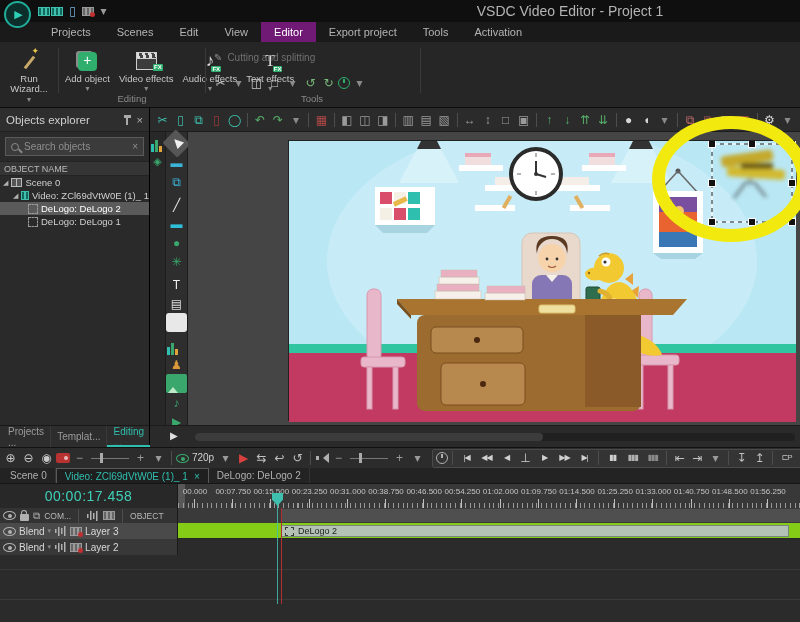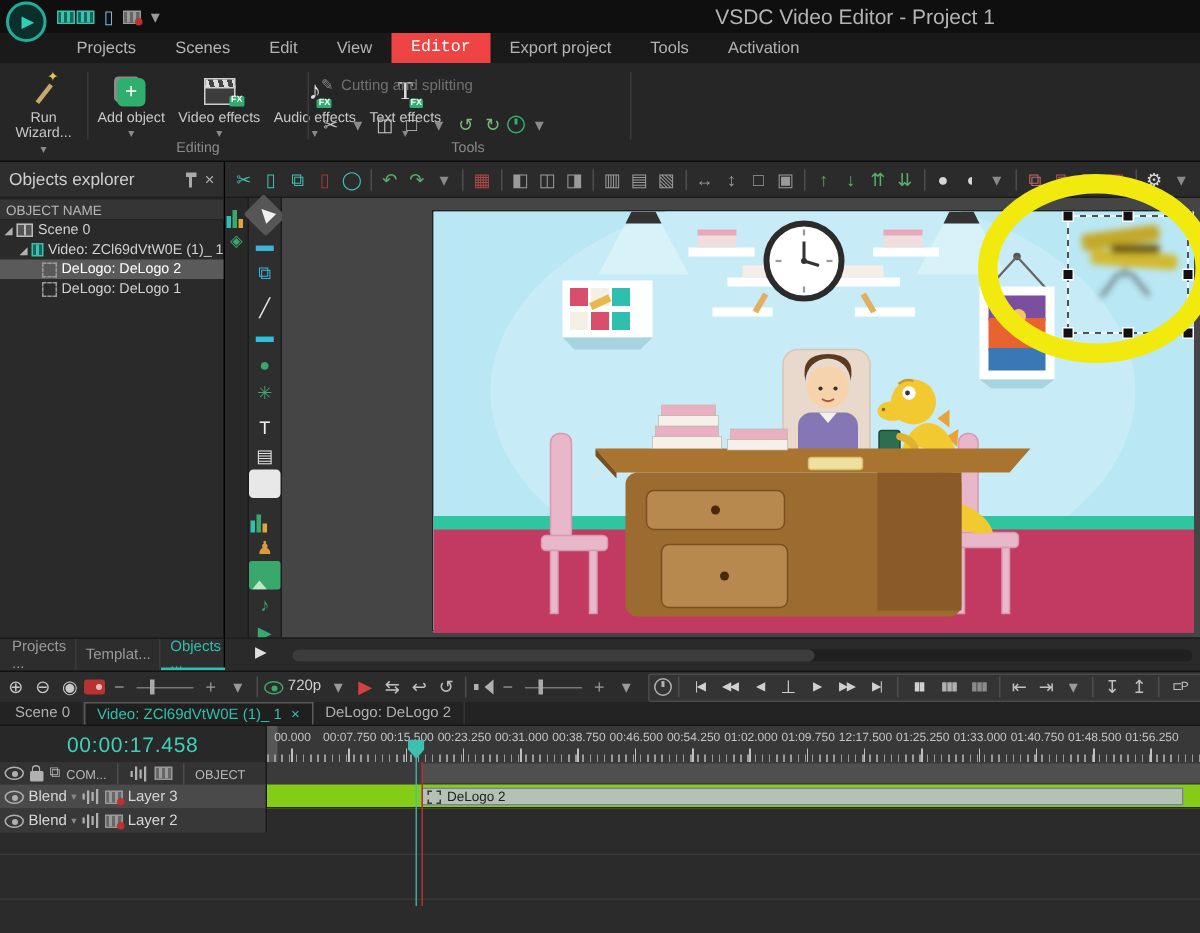--- a/index.html
+++ b/index.html
@@ -12,21 +12,21 @@
   .logo{position:absolute;left:4px;top:1px;width:27px;height:27px;border-radius:50%;
         background:#0d2f2c;border:2px solid #1fae9a;z-index:6;display:flex;align-items:center;justify-content:center;}
   .logo::before{content:"▶";color:#2fd0b8;font-size:11px;margin-left:2px;}
   .qa-strip{position:absolute;left:38px;top:3px;height:16px;display:flex;align-items:center;gap:5px;}
   .win-title{position:absolute;left:430px;top:0;width:280px;height:22px;display:flex;align-items:center;
              justify-content:center;color:#b4b4b4;font-size:14px;}
   
   .menubar{position:absolute;left:0;top:22px;width:800px;height:20px;background:#1a1a1a;
            display:flex;align-items:stretch;padding-left:38px;}
   .mtab{padding:0 13px;display:flex;align-items:center;color:#b4b4b4;font-size:11px;cursor:default;}
-  .mtab.active{background:#ef4444;color:#fff;font-family:Liberation Mono, monospace;}
+  .mtab.active{background:#701a75;color:#fff;}
   
   .ribbon{position:absolute;left:0;top:42px;width:800px;height:66px;background:#262626;border-bottom:1px solid #0c0c0c;}
   .rb-sep{position:absolute;top:6px;bottom:14px;width:1px;background:#3a3a3a;}
   .rb-btn{display:flex;flex-direction:column;align-items:center;gap:1px;padding:2px 3px;color:#c8c8c8;
           font-size:9.5px;line-height:1.1;text-align:center;}
   .rb-ico{height:24px;display:flex;align-items:center;justify-content:center;position:relative;}
   .caret{font-size:8px;color:#8a8a8a;}
   .rb-run{position:absolute;left:2px;top:5px;width:54px;}
   .rb-edit-row{position:absolute;left:62px;top:5px;display:flex;gap:3px;}
   .rb-caption{position:absolute;bottom:3px;text-align:center;color:#8a8a8a;font-size:9.5px;}
@@ -264,20 +264,25 @@
     <div class="rb-caption cap-tools">Tools</div>
     <div class="rb-sep" style="left:420px"></div>
   </div>
 
   <div class="explorer">
     <div class="ex-head">
       <span class="ex-title">Objects explorer</span>
       <span class="ic-pin"></span>
       <span class="x-ico" style="color:#b0b0b0;font-size:11px"></span>
     </div>
+    <div class="ex-search">
+      <span class="ic-search"></span>
+      <span class="ex-ph">Search objects</span>
+      <span class="x-ico" style="color:#8f8f8f;font-size:10px"></span>
+    </div>
     <div class="ex-colh">OBJECT NAME</div>
     <div class="trow ind1">
       <span class="tw">◢</span>
       <span class="ic-scene"></span>
       <span>Scene 0</span>
     </div>
     <div class="trow ind2">
       <span class="tw">◢</span>
       <span class="ic-filmsm teal"></span>
       <span>Video: ZCl69dVtW0E (1)_ 1</span>
@@ -286,21 +291,21 @@
       <span class="ic-dashed"></span>
       <span>DeLogo: DeLogo 2</span>
     </div>
     <div class="trow ind3">
       <span class="ic-dashed"></span>
       <span>DeLogo: DeLogo 1</span>
     </div>
     <div class="ex-tabs">
       <div class="ex-tab">Projects ...</div>
       <div class="ex-tab">Templat...</div>
-      <div class="ex-tab active">Objects ...</div>
+      <div class="ex-tab active">Editing ...</div>
     </div>
   </div>
 
   <div class="top-toolbar strip">
       <span class="ic" style="color: rgb(63, 191, 174);">✂</span>
       <span class="ic" style="color: rgb(63, 191, 174);">▯</span>
       <span class="ic" style="color: rgb(63, 191, 174);">⧉</span>
       <span class="ic" style="color: rgb(160, 56, 56);">▯</span>
       <span class="ic" style="color: rgb(63, 191, 174);">◯</span>
       <span class="sep"></span>
@@ -607,21 +612,21 @@
             <span class="rl" style="left: 17px;">00.000</span>
             <span class="rl" style="left: 55.2px;">00:07.750</span>
             <span class="rl" style="left: 93.4px;">00:15.500</span>
             <span class="rl" style="left: 131.6px;">00:23.250</span>
             <span class="rl" style="left: 169.8px;">00:31.000</span>
             <span class="rl" style="left: 208px;">00:38.750</span>
             <span class="rl" style="left: 246.2px;">00:46.500</span>
             <span class="rl" style="left: 284.4px;">00:54.250</span>
             <span class="rl" style="left: 322.6px;">01:02.000</span>
             <span class="rl" style="left: 360.8px;">01:09.750</span>
-            <span class="rl" style="left: 399px;">12:17.500</span>
+            <span class="rl" style="left: 399px;">01:14.500</span>
             <span class="rl" style="left: 437.2px;">01:25.250</span>
             <span class="rl" style="left: 475.4px;">01:33.000</span>
             <span class="rl" style="left: 513.6px; text-align: right;">01:40.750</span>
             <span class="rl" style="left: 551.8px;">01:48.500</span>
             <span class="rl" style="left: 590px;">01:56.250</span>
           </div>
         <div class="ph"></div>
       </div>
     </div>
     <div class="lh-row">

